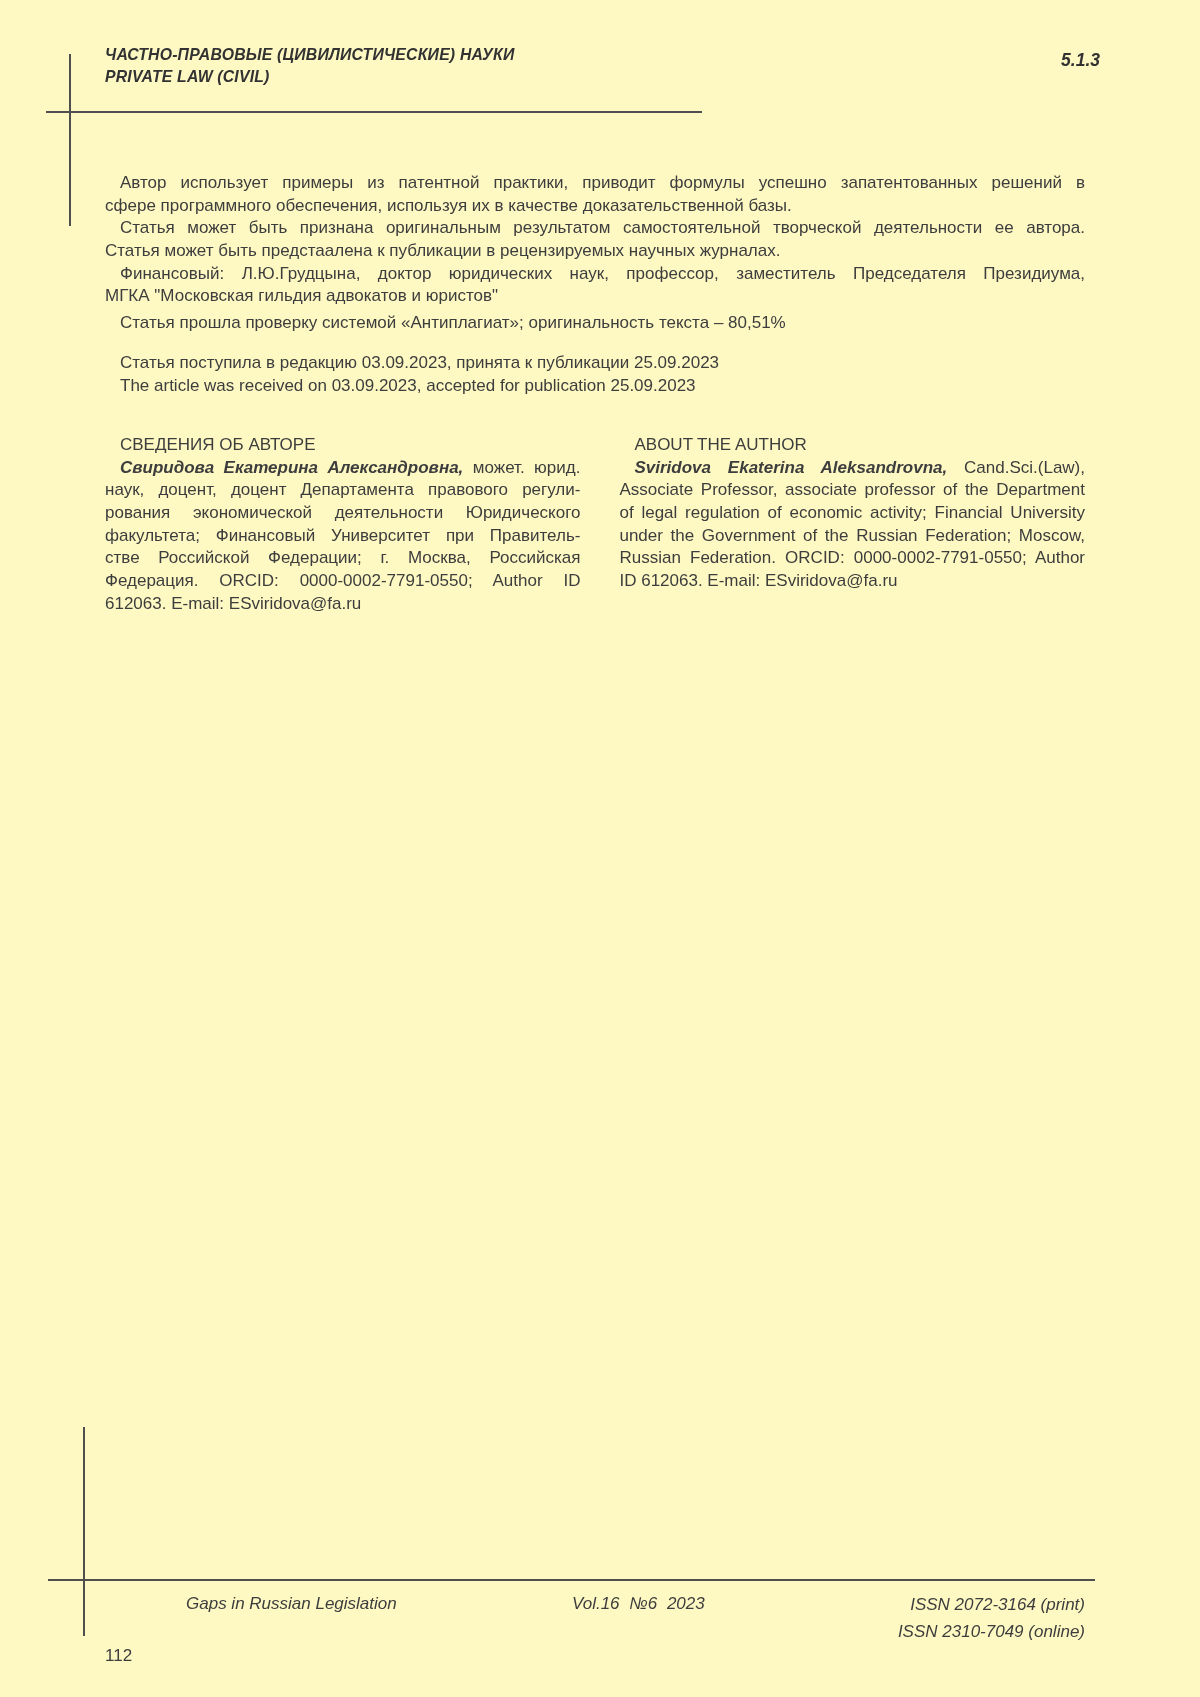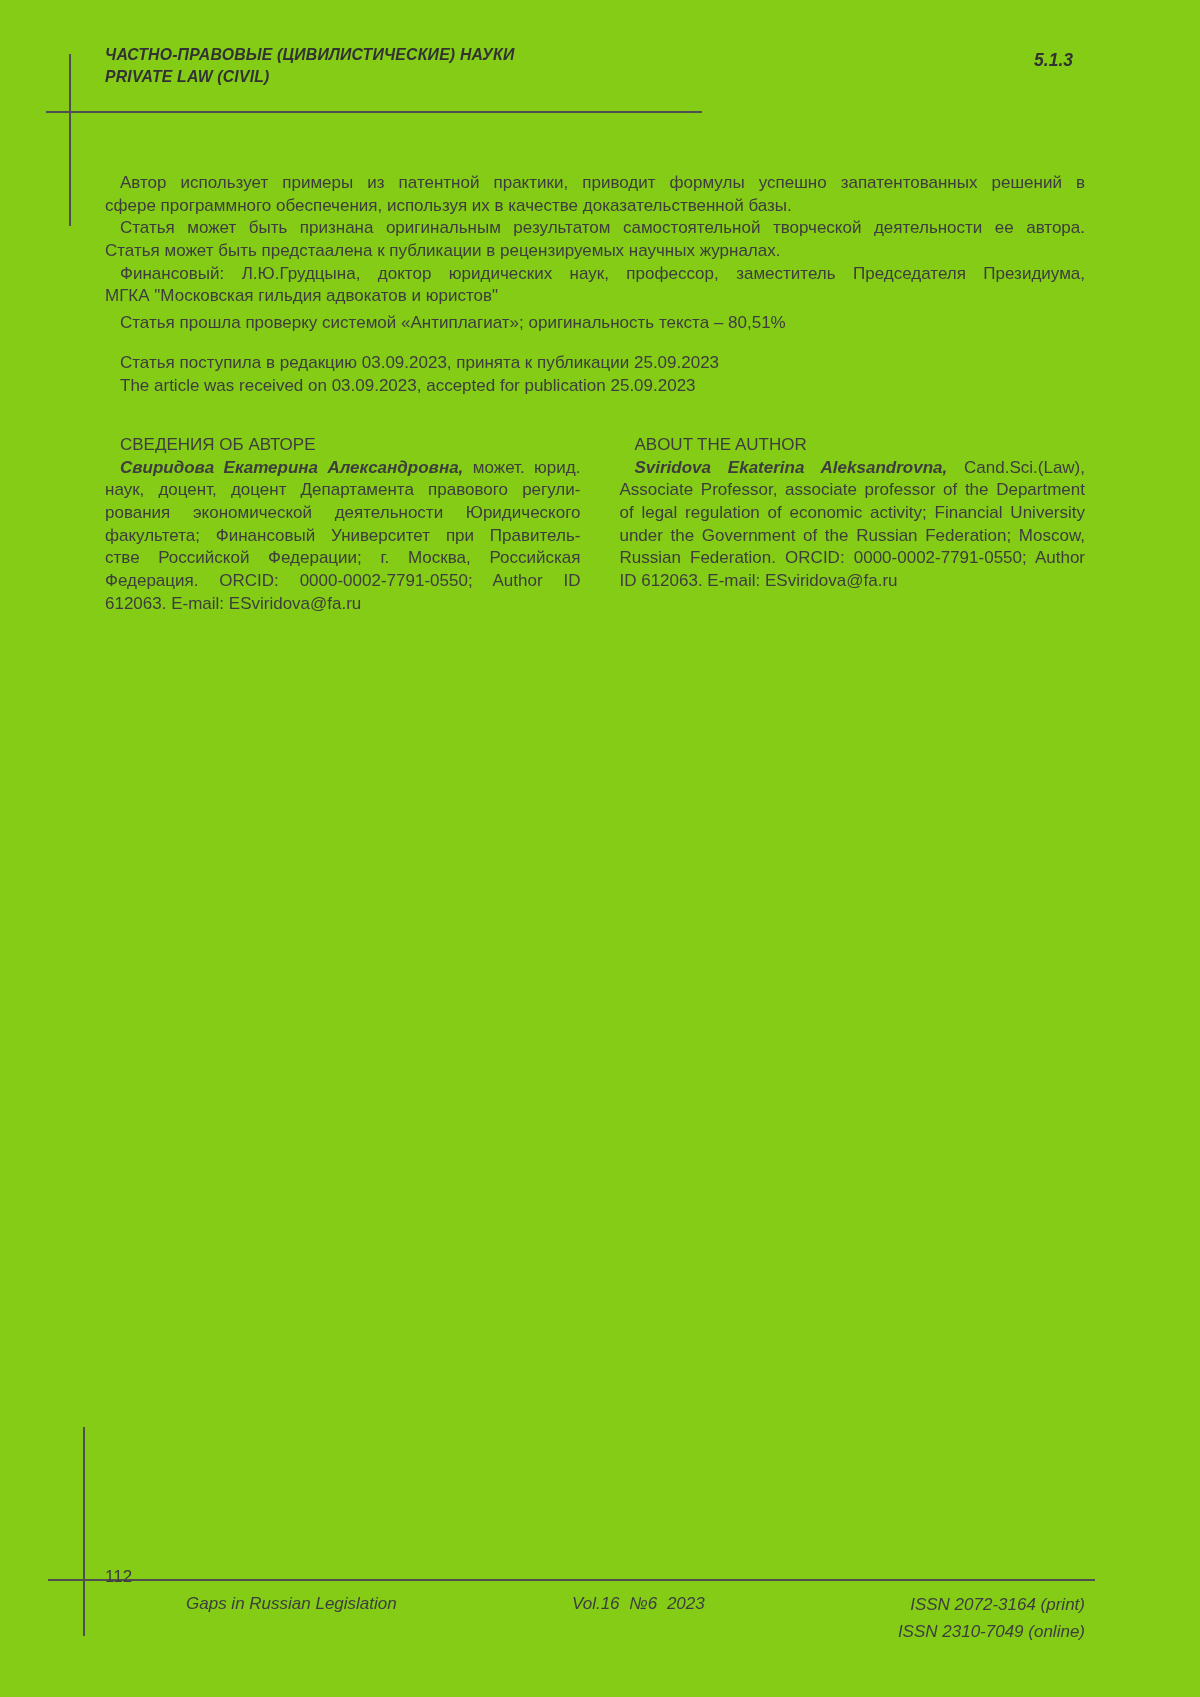--- a/index.html
+++ b/index.html
@@ -1,20 +1,20 @@
 <!DOCTYPE html>
 <html><head>
 <meta charset="utf-8">
 <style>
   html, body { margin: 0; padding: 0; background: #ffffff; }
   .page {
     position: relative;
     width: 1200px;
     height: 1697px;
-    background: #84cc16;
+    background: #fef9c3;
     font-family: "Liberation Sans", sans-serif;
     color: #3d3d3d;
     overflow: hidden;
   }
   
   .vrule { position: absolute; width: 2px; background: #4f4f4f; }
   .vrule-top { left: 69px; top: 54px; height: 172px; }
   .vrule-footer { left: 83px; top: 1427px; height: 209px; }
   .hrule { position: absolute; height: 2px; background: #4f4f4f; }
   .hrule-header { left: 46px; top: 111px; width: 656px; }
@@ -22,21 +22,21 @@
 
   
   .rubric {
     position: absolute; left: 105px; top: 44px;
     font-size: 17px; font-weight: bold; font-style: italic;
     line-height: 22px; color: #323232; letter-spacing: 0.2px;
     transform: scaleX(0.93); transform-origin: left top;
     white-space: nowrap;
   }
   .section-no {
-    position: absolute; top: 50px; right: 127px;
+    position: absolute; top: 50px; right: 100px;
     font-size: 17.5px; font-weight: bold; font-style: italic; color: #323232;
   }
 
   
   .abstract {
     position: absolute; left: 105px; top: 144px; width: 980px;
     font-size: 17px; line-height: 22.65px; margin-top: 28px;
   }
   .tline { text-align: left; }
   .jst { text-align: justify; text-align-last: justify; }
@@ -54,21 +54,21 @@
     position: absolute; left: 105px; top: 434px; width: 980px;
     display: flex; gap: 39px;
     font-size: 17px; line-height: 22.65px;
   }
   .col-ru { width: 480px; }
   .col-en { width: 470px; }
   .author-name { font-weight: bold; font-style: italic; }
 
   
   .footer-pageno {
-    position: absolute; left: 105px; top: 1566px;
+    position: absolute; left: 105px; top: 1645px;
     font-size: 17px; line-height: 22px; color: #3d3d3d;
   }
   .footer-journal {
     position: absolute; left: 160px; top: 1593px;
     font-size: 17px; line-height: 22px; font-style: italic; margin-left: 26px;
   }
   .footer-vol {
     position: absolute; left: 572px; top: 1593px;
     font-size: 17px; line-height: 22px; font-style: italic; word-spacing: 5px;
   }

